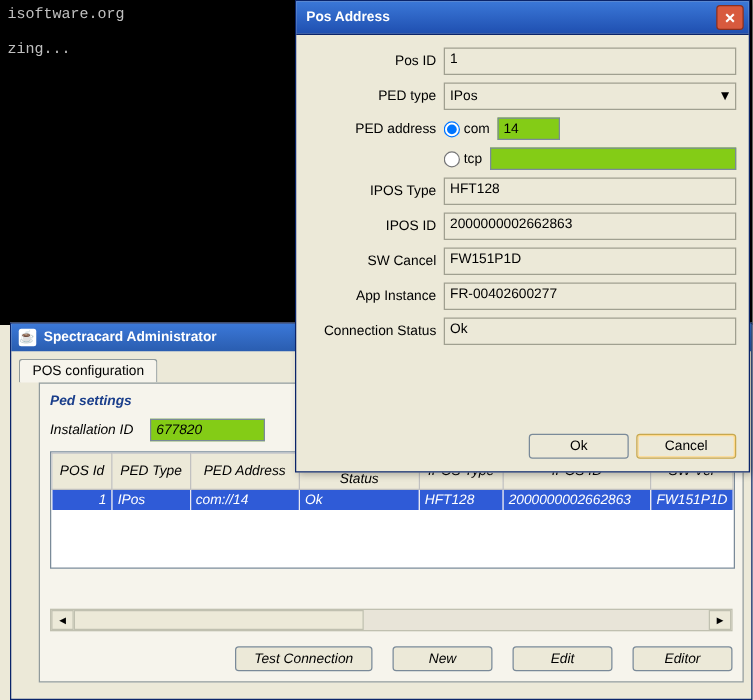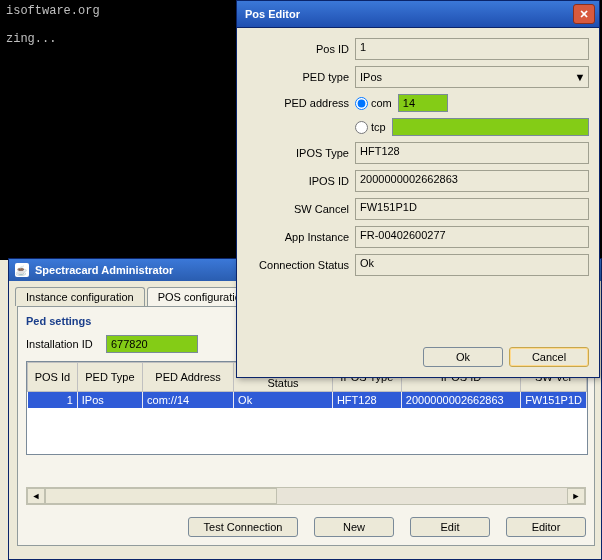--- a/index.html
+++ b/index.html
@@ -64,26 +64,27 @@
     border-radius: 3px 3px 0 0;
     margin-right: 2px;
     cursor: pointer;
   }
   .tab.active {
     font-weight: normal;
     background: #f6f4ec;
   }
   .tab-pane {
     border: 1px solid #919b9c;
-    margin: 0 6px 6px 8px;
+    margin: 0 6px 6px 22px;
     padding: 8px;
     background: #f6f4ec;
     height: 240px;
     box-sizing: border-box;
     position: relative;
+    font-style: italic;
   }
   .section-title {
     color: #1a3e8b;
     font-weight: bold;
     margin-bottom: 8px;
   }
   .row {
     display: flex;
     align-items: center;
     margin-bottom: 8px;
@@ -264,21 +265,20 @@
   <br>
   <div>zing...</div>
 </div>
 
 <div class="admin-window">
   <div class="admin-title">
     <span class="coffee"></span>
     <span>Spectracard Administrator</span>
   </div>
   <div class="tabs">
-    <div class="tab">Instance configuration</div>
     <div class="tab active">POS configuration</div>
   </div>
   <div class="tab-pane">
     <div class="section-title">Ped settings</div>
     <div class="row">
       <label>Installation ID</label>
       <input class="text-input" style="width: 92px;" value="677820">
     </div>
     <div class="grid">
       <table class="listing">
@@ -314,21 +314,21 @@
       <button class="btn3d" style="min-width:110px">Test Connection</button>
       <button class="btn3d">New</button>
       <button class="btn3d">Edit</button>
       <button class="btn3d">Editor</button>
     </div>
   </div>
 </div>
 
 <div class="dialog">
   <div class="dlg-title">
-    <span>Pos Editor</span>
+    <span>Pos Address</span>
     <span class="spacer"></span>
     <div class="closebox">✕</div>
   </div>
   <div class="dlg-body">
 
     <div class="frow">
       <div class="lbl">Pos ID</div>
       <div class="ro">1</div>
     </div>
 

